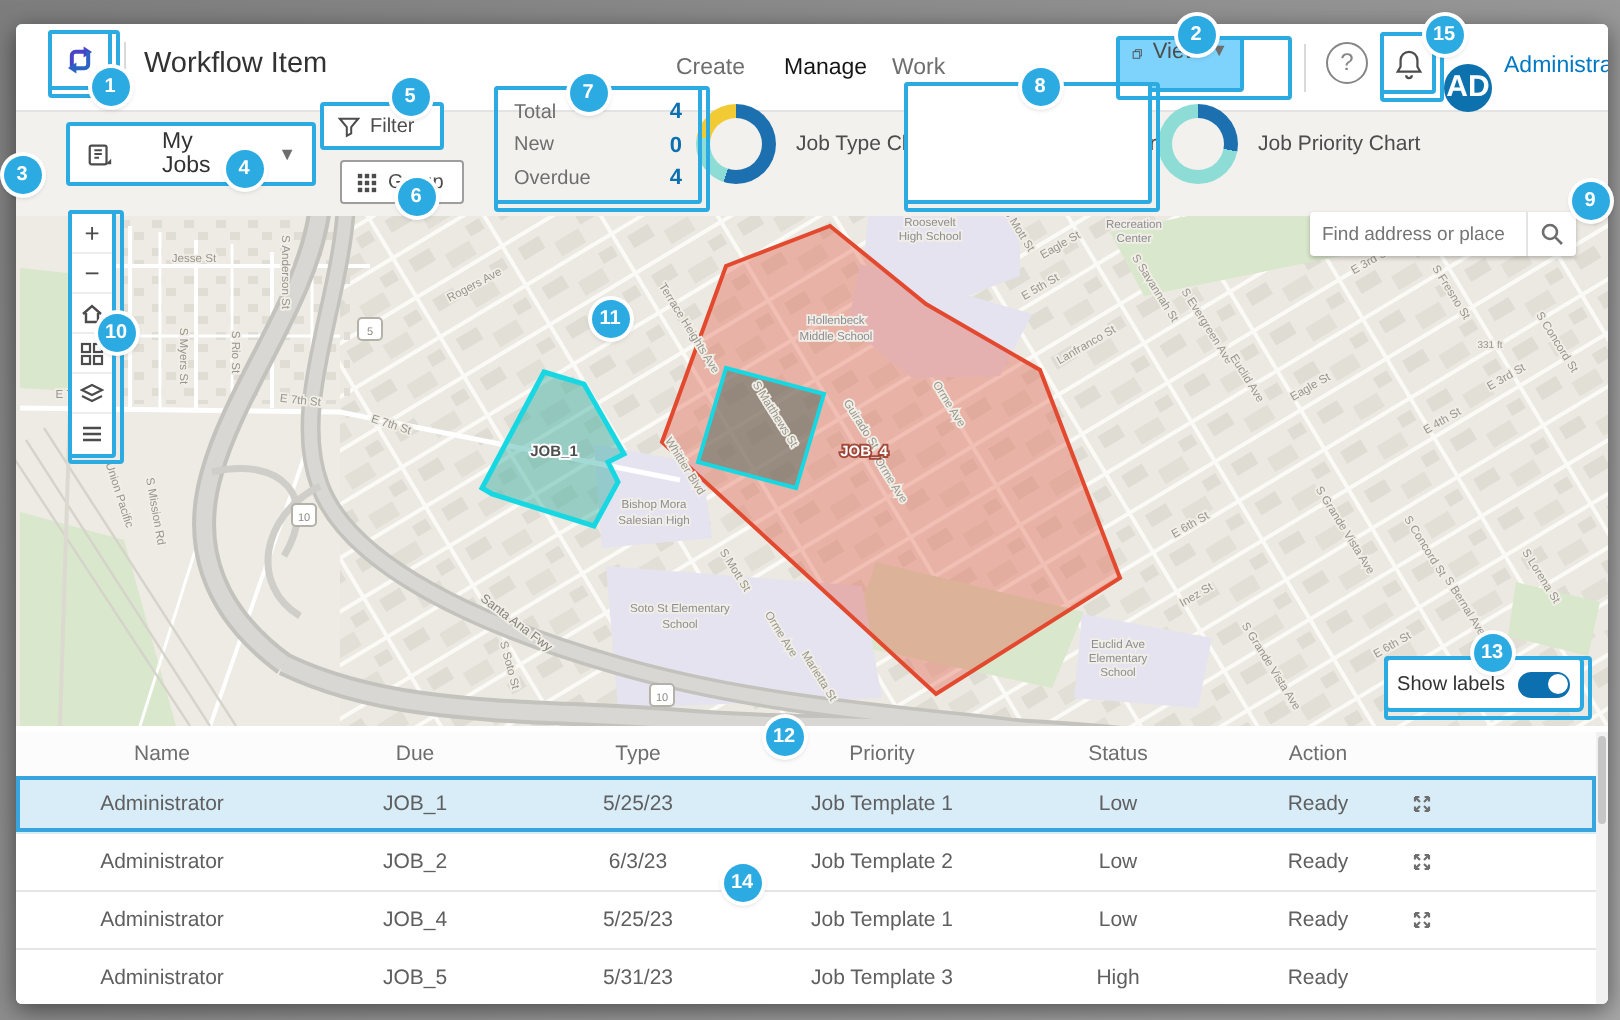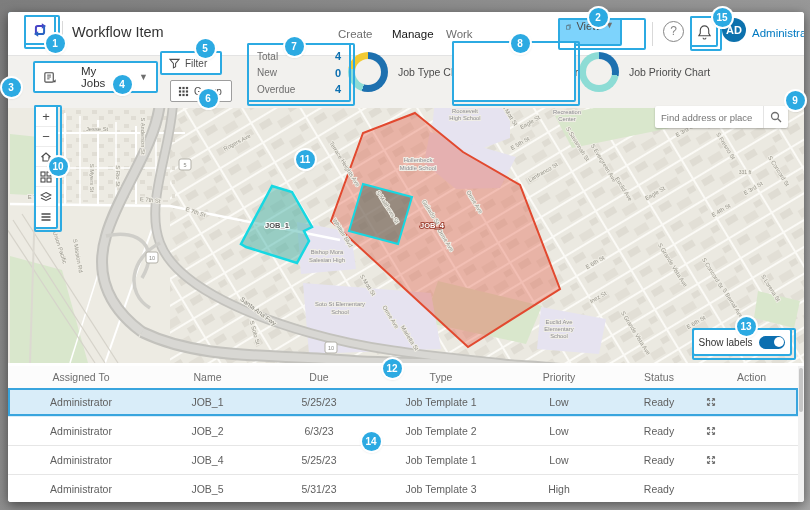--- a/index.html
+++ b/index.html
@@ -16,22 +16,22 @@
   #app-title{position:absolute;left:64px;top:12px;font-size:14.5px;color:#323232}
   .nav-tab{position:absolute;top:16px;font-size:11.5px;color:#6e6e6e;cursor:pointer}
   .nav-tab.active{color:#151515;font-weight:normal}
   #view-btn{position:absolute;left:550px;top:6px;width:64px;height:28px;border:2px solid #2caae2;border-radius:2px;
             box-sizing:border-box;display:flex;align-items:flex-start;gap:5px;padding:0 6px;background:#7dd3fc;font-size:11px;color:#4c4c4c}
   #hdr-divider2{position:absolute;left:644px;top:10px;width:1px;height:24px;background:#d9d9d9}
   #help-btn{position:absolute;left:655px;top:9px;width:21px;height:21px;border:1.6px solid #868686;border-radius:50%;
             box-sizing:border-box;color:#868686;font-size:12px;line-height:18px;text-align:center}
   #bell-box{position:absolute;left:682px;top:4px;width:28px;height:31px;border:2px solid #2caae2;border-radius:2px;
             box-sizing:border-box;display:flex;align-items:center;justify-content:center;background:#fff}
-  #avatar{position:absolute;left:714px;top:6px;width:24px;height:24px;border-radius:50%;background:#0c71ad;color:#fff;
-          font-size:11px;font-weight:bold;text-align:center;line-height:24px}
+  #avatar{position:absolute;left:714px;top:20px;width:24px;height:24px;border-radius:50%;background:#0c71ad;color:#fff;
+          font-size:15px;font-weight:bold;text-align:center;line-height:24px}
   #user-name{position:absolute;left:744px;top:15px;font-size:11.5px;color:#0079c1}
   
   #strip{position:absolute;left:0;top:44px;width:100%;height:52px;background:#f2f1ee}
   .vtab{border:2px solid #2caae2;border-radius:3px;background:#fff;box-sizing:border-box;z-index:30;
         display:flex;flex-direction:column;align-items:center;padding-top:4px;gap:3px}
   .vtab .vtxt{writing-mode:vertical-rl;font-size:9.5px;color:#0c7ab8;letter-spacing:.3px}
   #jobs-dd{position:absolute;left:25px;top:49px;width:125px;height:32px;border:2px solid #2caae2;border-radius:2px;
            background:#fff;box-sizing:border-box;display:flex;align-items:center;gap:24px;padding:0 8px;z-index:20}
   #jobs-dd .lbl{font-size:11.5px;color:#323232;flex:1}
   .chev{font-size:9px;color:#6e6e6e}
@@ -401,21 +401,20 @@
 
   <div id="show-labels">
     <span class="sl-lbl">Show labels</span>
     <div class="toggle">
         <div class="knob"></div>
       </div>
   </div>
 
   <div id="table">
     <div id="thead">
-        <div>Assigned To</div>
         <div>Name</div>
         <div>Due</div>
         <div>Type</div>
         <div>Priority</div>
         <div>Status</div>
         <div>Action</div>
       </div>
     <div id="tbody">
         <div class="trow selected">
           <div>Administrator</div>

